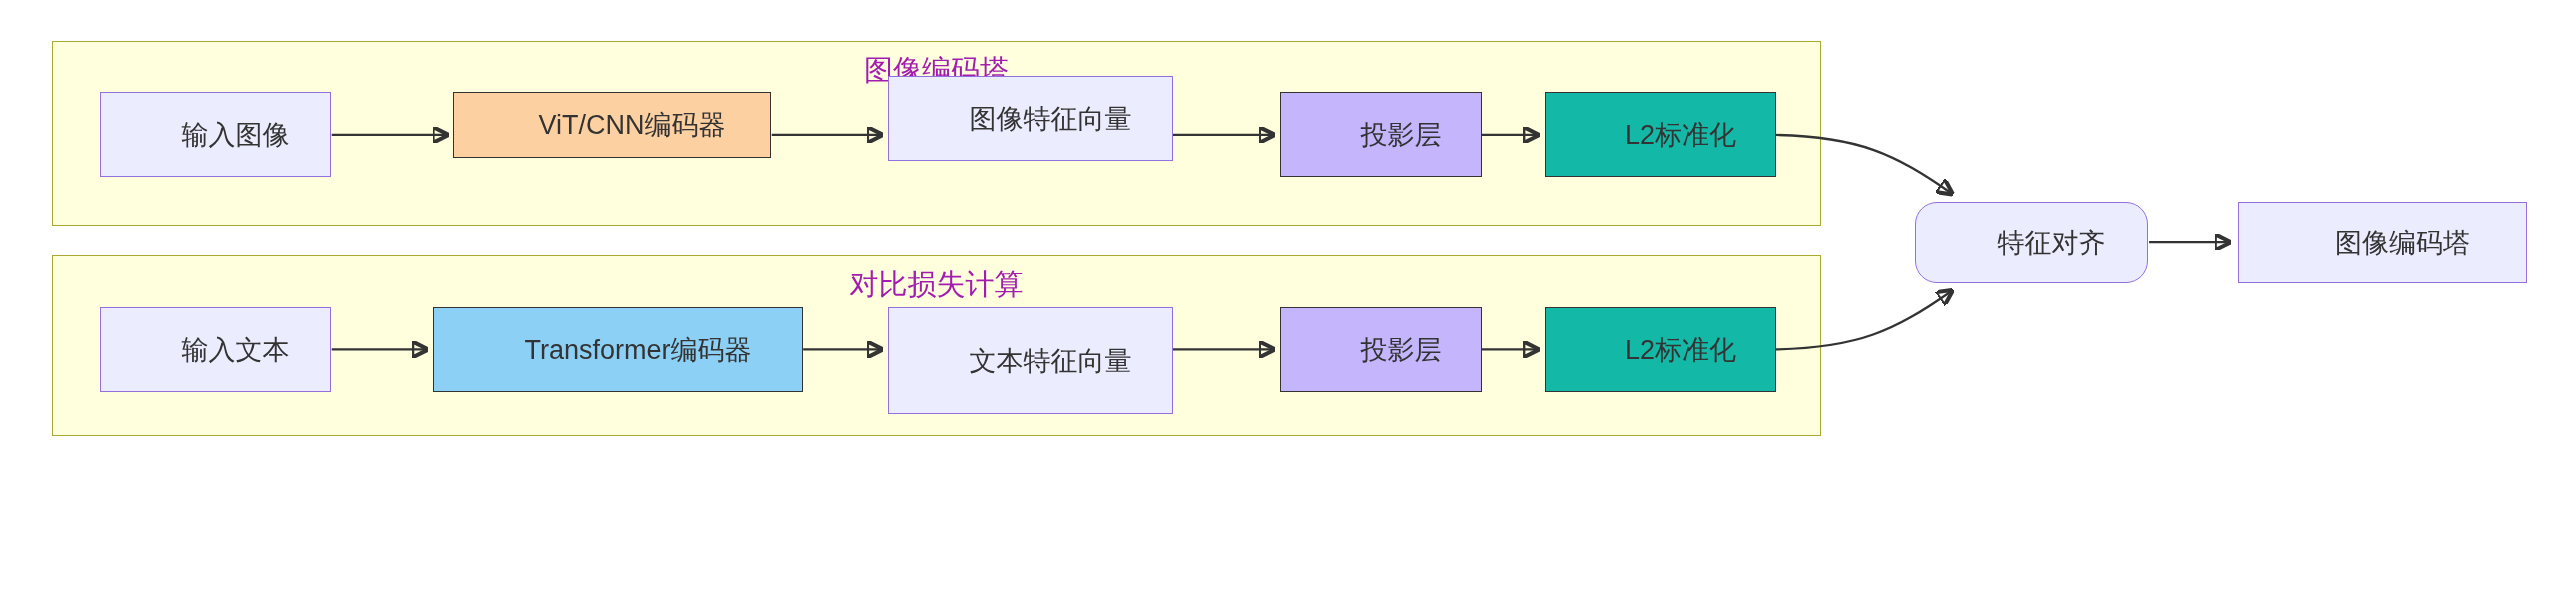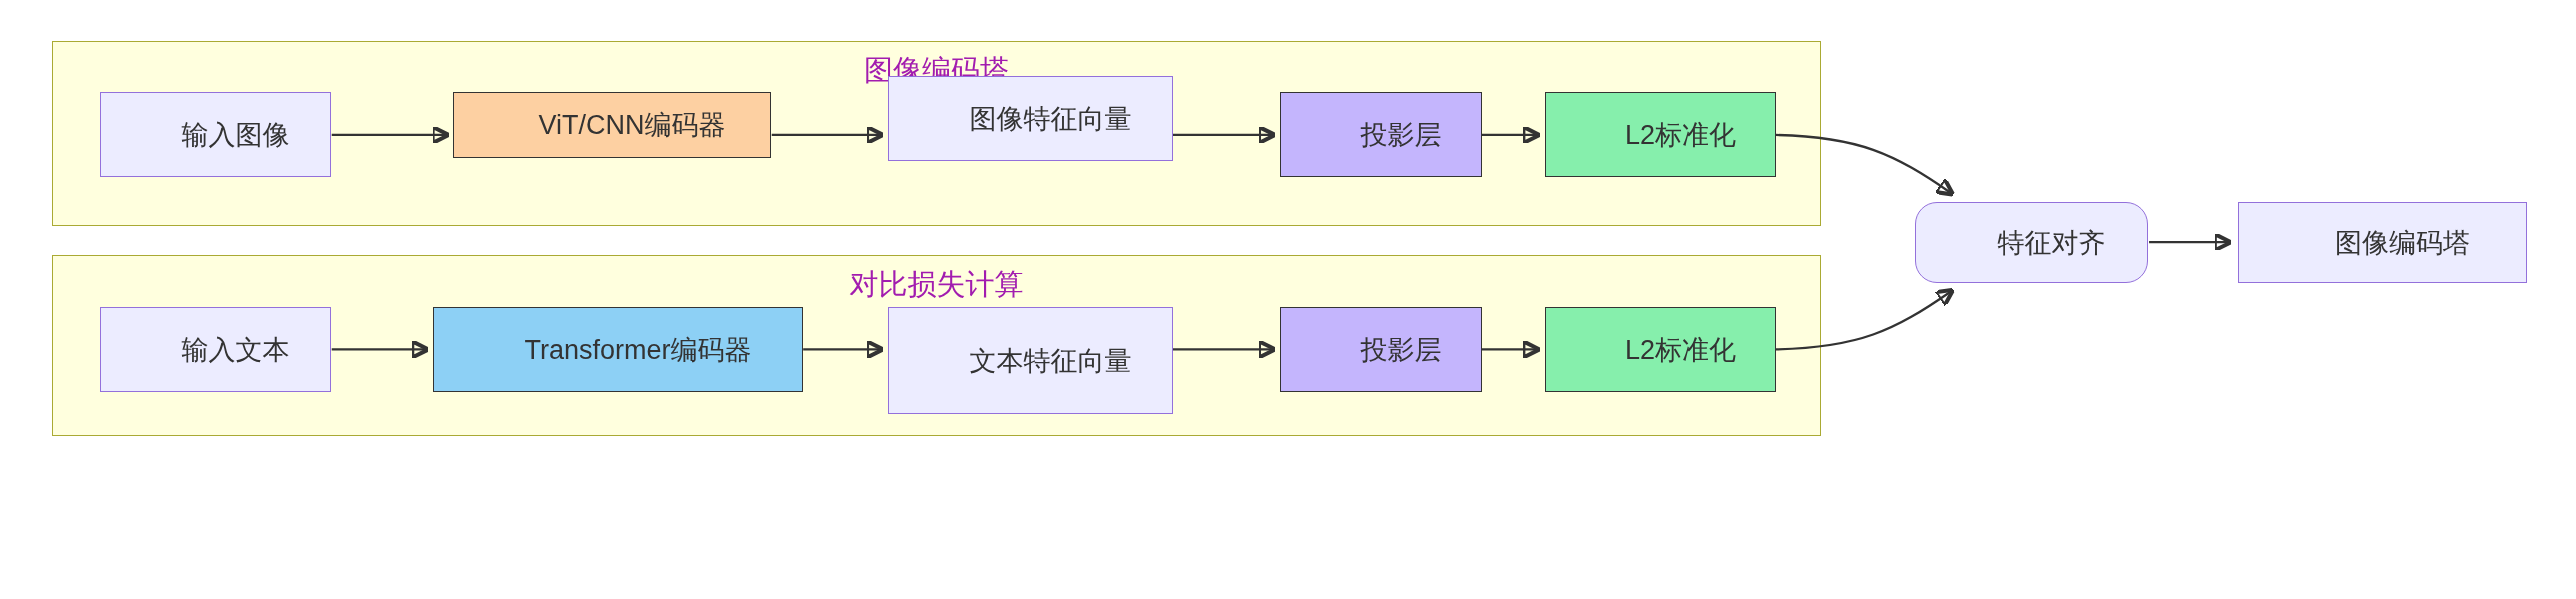--- a/index.html
+++ b/index.html
@@ -51,21 +51,21 @@
   }
   .node-blue {
     background: #8DD0F5;
     border: 1.8px solid #333333;
   }
   .node-pink {
     background: #c4b5fd;
     border: 1.8px solid #333333;
   }
   .node-green {
-    background: #86efac;
+    background: #14b8a6;
     border: 1.8px solid #333333;
   }
   svg.edges {
     position: absolute;
     top: 0;
     left: 0;
     width: 2576px;
     height: 599px;
     pointer-events: none;
   }

